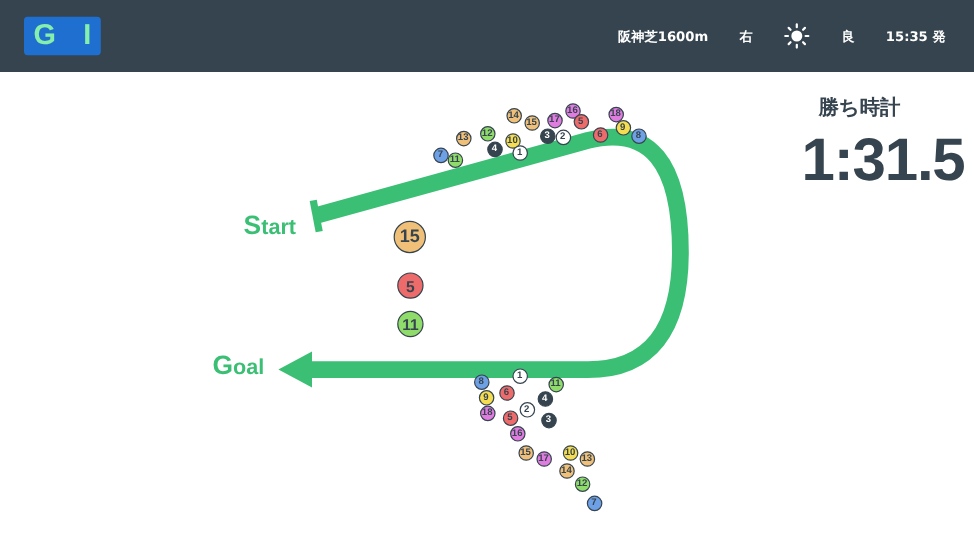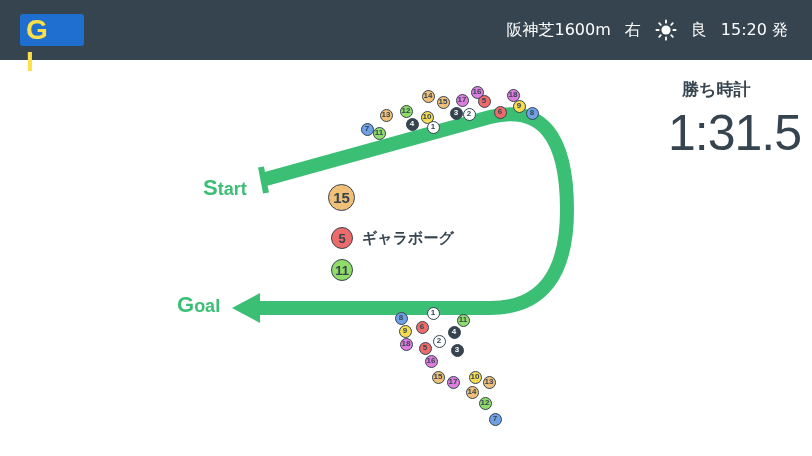--- a/index.html
+++ b/index.html
@@ -1,23 +1,23 @@
 <!DOCTYPE html>
 <html><head>
 <meta charset="utf-8">
 <style>
 *{margin:0;padding:0;box-sizing:border-box}
 html,body{width:812px;height:456px;overflow:hidden;background:#fff;font-family:"DejaVu Sans",sans-serif}
 #header{position:absolute;left:0;top:0;width:812px;height:60px;background:#36444f;color:#fff}
-#grade{position:absolute;left:20px;top:14px;width:64px;height:32px;background:#1f6fd0;border-radius:3px;color:#fde047;font-family:"Liberation Sans",sans-serif;font-weight:bold;font-size:28px;text-align:left;line-height:32px;letter-spacing:8px;padding-left:6px}
+#grade{position:absolute;left:20px;top:14px;width:64px;height:32px;background:#1f6fd0;border-radius:3px;color:#86efac;font-family:"Liberation Sans",sans-serif;font-weight:bold;font-size:24px;text-align:right;line-height:32px;letter-spacing:8px;padding-left:6px}
 #race-name{position:absolute;left:96px;top:9px;font-size:30px;font-weight:bold;line-height:40px;letter-spacing:1px}
-#info{position:absolute;right:24px;top:0;height:60px;display:flex;align-items:center;font-size:16px;font-weight:normal;gap:14px}
+#info{position:absolute;right:24px;top:0;height:60px;display:flex;align-items:center;font-size:11px;font-weight:bold;gap:26px}
 #info .sun{width:22px;height:22px}
 #timer-label{position:absolute;left:682px;top:78px;font-size:17px;font-weight:bold;color:#36444f}
-#timer{position:absolute;left:668px;top:104px;font-family:"Liberation Sans",sans-serif;font-size:50px;font-weight:normal;color:#36444f;letter-spacing:-1px}
+#timer{position:absolute;left:668px;top:104px;font-family:"Liberation Sans",sans-serif;font-size:50px;font-weight:bold;color:#36444f;letter-spacing:-1px}
 svg#track{position:absolute;left:0;top:0}
 .lbl{position:absolute;font-family:"Liberation Sans",sans-serif;font-weight:bold;color:#3bbf74}
 #start-label{left:203px;top:175px;font-size:18px}
 #start-label .big{font-size:22px}
 #goal-label{left:177px;top:292px;font-size:18px}
 #goal-label .big{font-size:22px}
 .res{position:absolute;display:flex;align-items:center;color:#36444f;font-weight:bold}
 .badge{border-radius:50%;border:1.5px solid #36444f;display:flex;align-items:center;justify-content:center;font-family:"Liberation Sans",sans-serif;font-weight:bold;color:#36444f}
 .res.r1{left:328px;top:184px;font-size:19px}
 .res.r1 .badge{width:27px;height:27px;font-size:15px;margin-right:8px}
@@ -42,42 +42,41 @@
           <line x1="12" y1="20" x2="12" y2="22.5"></line>
         <line x1="1.5" y1="12" x2="4" y2="12"></line>
           <line x1="20" y1="12" x2="22.5" y2="12"></line>
         <line x1="4.6" y1="4.6" x2="6.3" y2="6.3"></line>
           <line x1="17.7" y1="17.7" x2="19.4" y2="19.4"></line>
         <line x1="4.6" y1="19.4" x2="6.3" y2="17.7"></line>
           <line x1="17.7" y1="6.3" x2="19.4" y2="4.6"></line>
       </g>
     </svg>
     <span>良</span>
-    <span>15:20 発</span>
+    <span>15:35 発</span>
   </div>
 </div>
 
 <div id="timer-label">勝ち時計</div>
 <div id="timer">1:31.5</div>
 
 <svg id="track" width="812" height="456" viewBox="0 0 812 456">
   <path d="M262 180 L490 117 Q567 98 567 210 Q567 308 490 308 L258 308" fill="none" stroke="#3bbf74" stroke-width="14" stroke-linejoin="round"></path>
   <line x1="261" y1="167" x2="266" y2="193" stroke="#3bbf74" stroke-width="6"></line>
   <polygon points="232,308 260,293 260,323" fill="#3bbf74"></polygon>
 </svg>
 
 <div class="lbl" id="start-label"><span class="big">S</span>tart</div>
 <div class="lbl" id="goal-label"><span class="big">G</span>oal</div>
 
 <div class="res r1">
   <span class="badge" style="background:#f0c078">15</span>
 </div>
 <div class="res r2">
   <span class="badge" style="background:#ee6b6b">5</span>
-  <span>ギャラボーグ</span>
 </div>
 <div class="res r3">
   <span class="badge" style="background:#8fdc6a">11</span>
 </div>
 
 <div id="markers">
     <div class="h" style="left: 360.5px; top: 122.5px; background: rgb(110, 160, 230);">7</div>
     <div class="h" style="left: 372.5px; top: 126.5px; background: rgb(143, 220, 106);">11</div>
     <div class="h" style="left: 379.5px; top: 108.5px; background: rgb(240, 192, 120);">13</div>
     <div class="h" style="left: 399.5px; top: 104.5px; background: rgb(143, 220, 106);">12</div>

